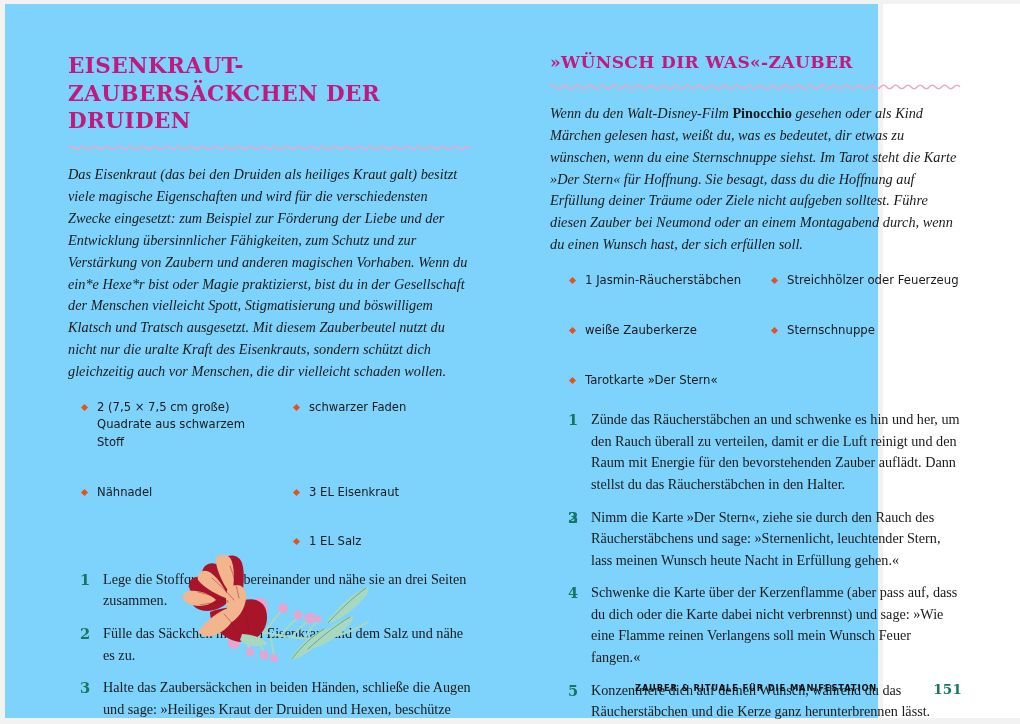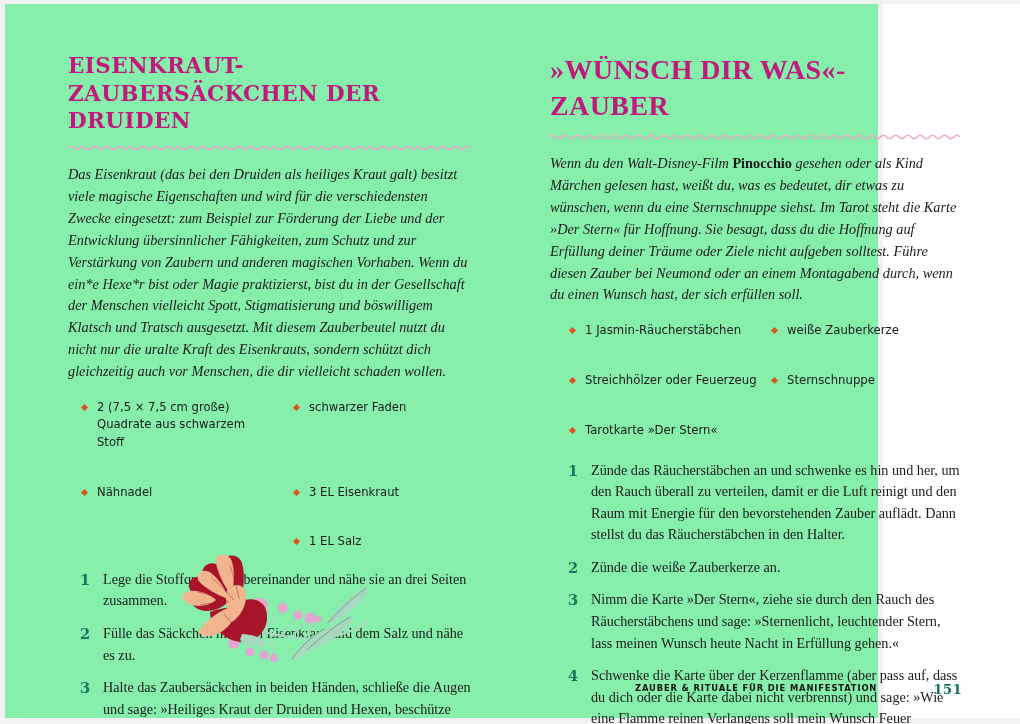--- a/index.html
+++ b/index.html
@@ -12,21 +12,21 @@
     height: 724px;
     overflow: hidden;
     font-family: "Liberation Serif", serif;
     -webkit-font-smoothing: antialiased;
   }
 
   .spread {
     position: relative;
     width: 883px;
     height: 724px;
-    background: #86efac;
+    background: #7dd3fc;
     box-sizing: border-box;
   }
   
   .edge {
     position: absolute;
     background: #f2f2f2;
     pointer-events: none;
   }
   .edge.left   { left: 0;   top: 0; width: 5px;  height: 724px; }
   .edge.right  { right: 0;  top: 0; width: 5px;  height: 724px; }
@@ -47,21 +47,21 @@
   h1.chapter-title {
     margin: 0;
     font-family: "DejaVu Serif", "Liberation Serif", serif;
     font-weight: 700;
     font-size: 21.5px;
     line-height: 1.29;
     letter-spacing: 0.4px;
     color: #c2197e;
     text-transform: uppercase;
   }
-  .page.right h1.chapter-title { font-size: 28px; font-family: Liberation Serif, serif; }
+  .page.right h1.chapter-title { font-size: 17px; }
 
   .wave {
     display: block;
     margin-top: 9px;
     width: 100%;
     height: 8px;
   }
 
   
   .intro {
@@ -295,29 +295,29 @@
     <h1 class="chapter-title">»WÜNSCH DIR WAS«-ZAUBER</h1>
 
     <svg class="wave" viewBox="0 0 404 8" preserveAspectRatio="none">
       <path d="M0 4 Q 3 0.6 6 4 T 12 4 T 18 4 T 24 4 T 30 4 T 36 4 T 42 4 T 48 4 T 54 4 T 60 4 T 66 4 T 72 4 T 78 4 T 84 4 T 90 4 T 96 4 T 102 4 T 108 4 T 114 4 T 120 4 T 126 4 T 132 4 T 138 4 T 144 4 T 150 4 T 156 4 T 162 4 T 168 4 T 174 4 T 180 4 T 186 4 T 192 4 T 198 4 T 204 4 T 210 4 T 216 4 T 222 4 T 228 4 T 234 4 T 240 4 T 246 4 T 252 4 T 258 4 T 264 4 T 270 4 T 276 4 T 282 4 T 288 4 T 294 4 T 300 4 T 306 4 T 312 4 T 318 4 T 324 4 T 330 4 T 336 4 T 342 4 T 348 4 T 354 4 T 360 4 T 366 4 T 372 4 T 378 4 T 384 4 T 390 4 T 396 4 T 402 4" fill="none" stroke="#f0a6c8" stroke-width="1.5"></path>
     </svg>
 
     <p class="intro"><span>Wenn du den Walt-Disney-Film </span><span class="roman-bold">Pinocchio</span><span> gesehen oder als Kind Märchen gelesen hast, weißt du, was es bedeutet, dir etwas zu wünschen, wenn du eine Sternschnuppe siehst. Im Tarot steht die Karte »Der Stern« für Hoffnung. Sie besagt, dass du die Hoffnung auf Erfüllung deiner Träume oder Ziele nicht aufgeben solltest. Führe diesen Zauber bei Neumond oder an einem Montagabend durch, wenn du einen Wunsch hast, der sich erfüllen soll.</span></p>
 
     <ul class="ingredients">
       <li><span class="dia"></span><span>1 Jasmin-Räucherstäbchen</span></li>
+      <li><span class="dia"></span><span>Streichhölzer oder Feuerzeug</span></li>
       <li><span class="dia"></span><span>weiße Zauberkerze</span></li>
-      <li><span class="dia"></span><span>Streichhölzer oder Feuerzeug</span></li>
       <li><span class="dia"></span><span>Sternschnuppe</span></li>
       <li><span class="dia"></span><span>Tarotkarte »Der Stern«</span></li>
     </ul>
 
     <ol class="steps">
       <li><span class="num">1</span><span>Zünde das Räucherstäbchen an und schwenke es hin und her, um den Rauch überall zu verteilen, damit er die Luft reinigt und den Raum mit Energie für den bevorstehenden Zauber auflädt. Dann stellst du das Räucherstäbchen in den Halter.</span></li>
-      <li><span class="num">2</span><span>Zünde die weiße Zauberkerze an.</span></li>
+      <li><span class="num">2</span></li>
       <li><span class="num">3</span><span>Nimm die Karte »Der Stern«, ziehe sie durch den Rauch des Räucherstäbchens und sage: »Sternenlicht, leuchtender Stern, lass meinen Wunsch heute Nacht in Erfüllung gehen.«</span></li>
       <li><span class="num">4</span><span>Schwenke die Karte über der Kerzenflamme (aber pass auf, dass du dich oder die Karte dabei nicht verbrennst) und sage: »Wie eine Flamme reinen Verlangens soll mein Wunsch Feuer fangen.«</span></li>
       <li><span class="num">5</span><span>Konzentriere dich auf deinen Wunsch, während du das Räucherstäbchen und die Kerze ganz herunterbrennen lässt.</span></li>
       <li><span class="num">6</span><span>Lege die Sternenkarte auf deinen Altar oder Nachttisch oder klebe sie für die nächste Woche an deinen Spiegel, damit du sie immer wieder siehst und daran denkst, die Hoffnung nicht aufzugeben.</span></li>
     </ol>
 
     <div class="footer">
       <span class="running-head">ZAUBER &amp; RITUALE FÜR DIE MANIFESTATION</span>
       <span class="folio">151</span>
     </div>

